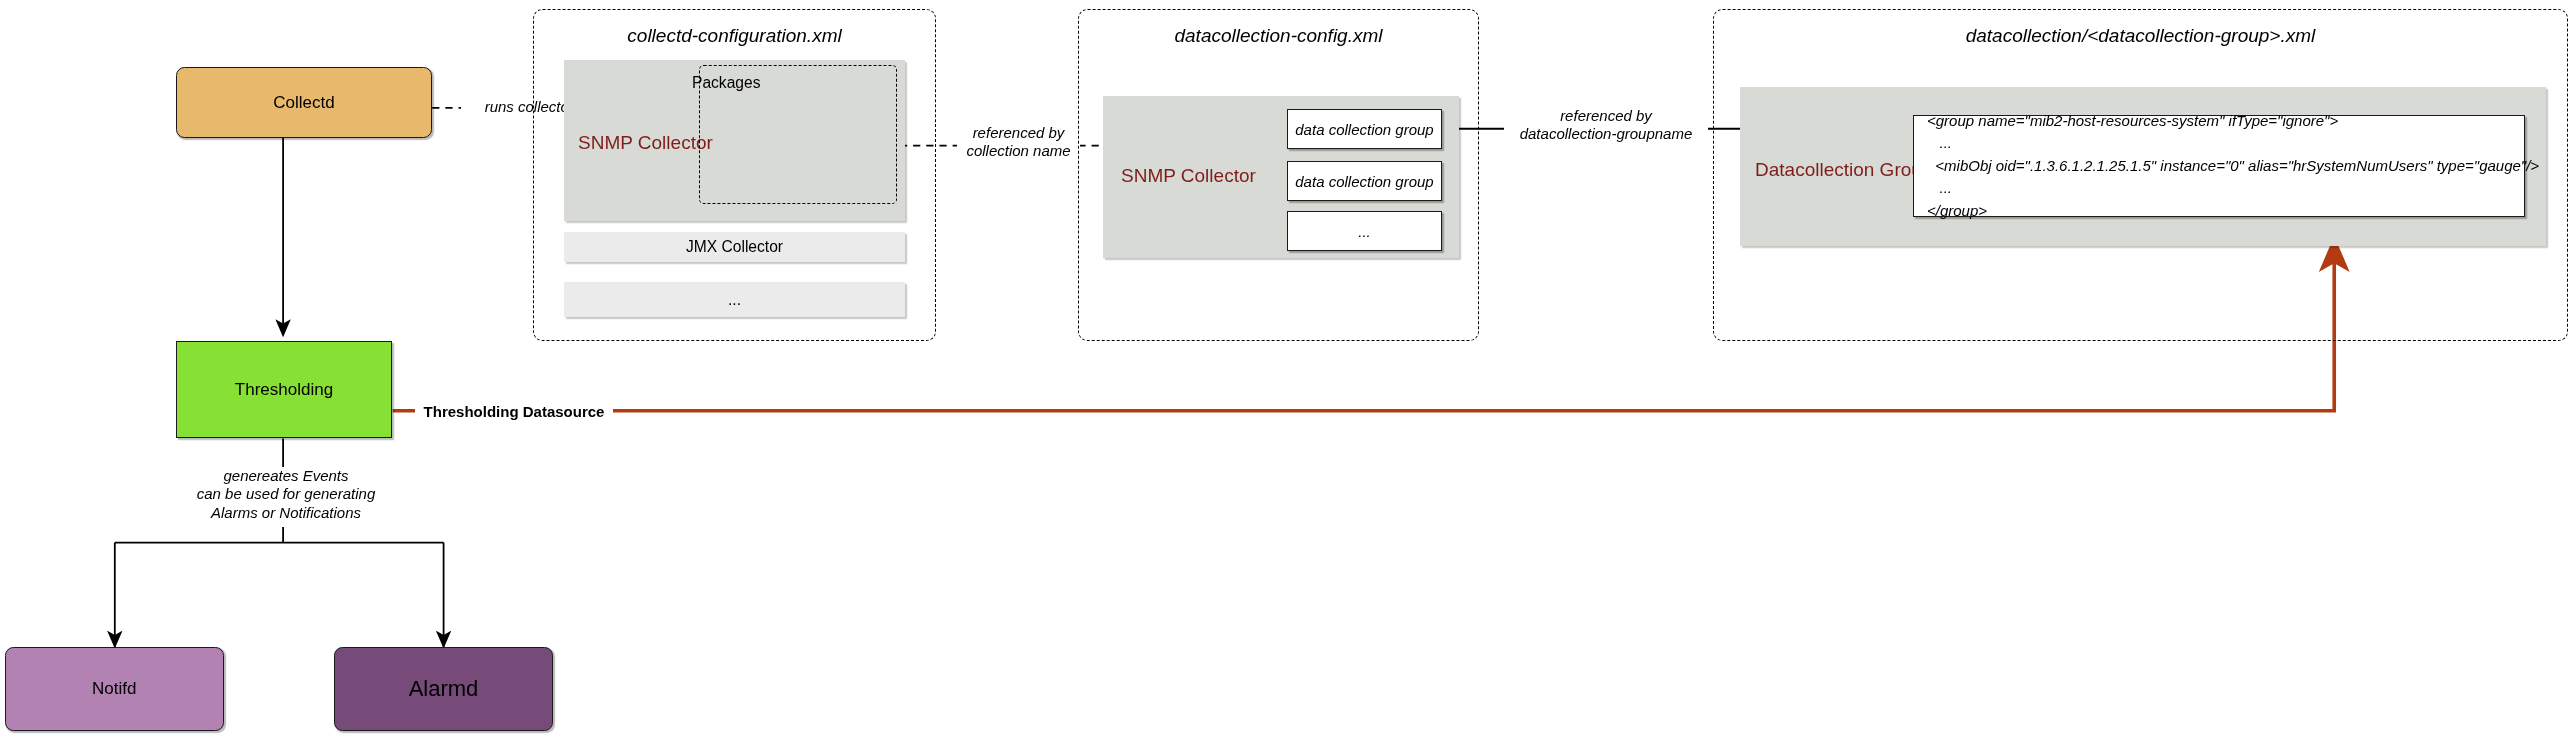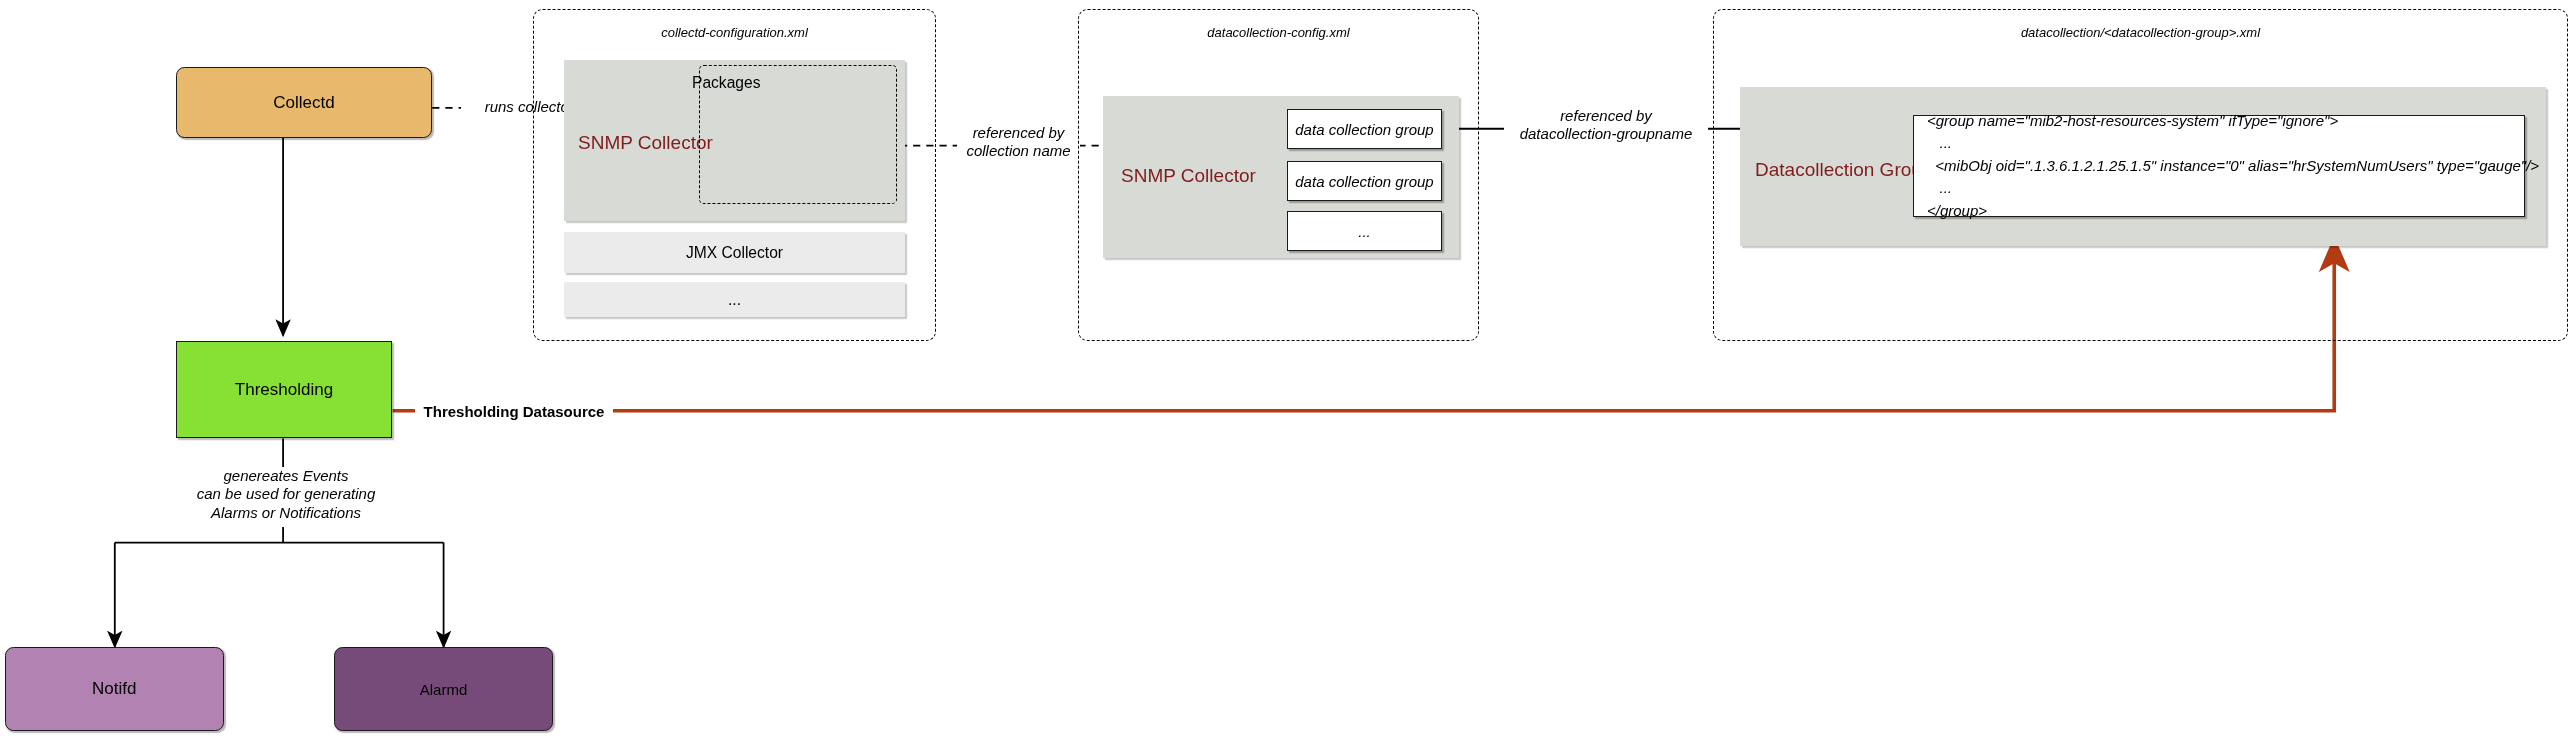--- a/index.html
+++ b/index.html
@@ -41,21 +41,21 @@
     border: 1.8px dashed #000000;
     border-radius: 9.6px;
     background: transparent;
   }
   .file-title {
     position: absolute;
     left: 0;
     right: 0;
     text-align: center;
     font-style: italic;
-    font-size: 13px;
+    font-size: 19px;
     color: #000000;
   }
   
   .grey-panel {
     position: absolute;
     box-sizing: border-box;
     background: #d8dbd5;
     border: 0.6px solid #d8dbd5;
     box-shadow: 1.8px 1.8px 1.2px rgba(0,0,0,0.22);
   }
@@ -192,21 +192,21 @@
 
   <div class="node sharp-box" style="left:176px; top:341px; width:216px; height:97px; background:#87e034;">
     <span style="font-size:17px;">Thresholding</span>
   </div>
 
   <div class="node rounded-box" style="left:4.8px; top:647px; width:219px; height:84px; background:#b282b2;">
     <span style="font-size:17px;">Notifd</span>
   </div>
 
   <div class="node rounded-box" style="left:334px; top:647px; width:219px; height:84px; background:#764b79;">
-    <span style="font-size:15px;">Alarmd</span>
+    <span style="font-size:22px;">Alarmd</span>
   </div>
 
   <div class="edge-label" style="left:461px; top:98px; width:144px;">runs collectors</div>
 
   <div class="edge-label" style="left:957px; top:124px; width:123px;">referenced by
 collection name</div>
 
   <div class="edge-label" style="left:1504px; top:107px; width:204px;">referenced by
 datacollection-groupname</div>
 
@@ -222,21 +222,21 @@
 
   <div class="grey-panel" style="left:564px; top:60px; width:341px; height:161px;">
   </div>
   <div class="grey-panel-label" style="left:578px; top:132px;">SNMP Collector</div>
 
   <div class="dashed-sub" style="left:699px; top:65px; width:198px; height:139px;">
   </div>
   <div class="dashed-sub-label" style="left:692px; top:74px;">Packages</div>
 
 
-  <div class="light-bar" style="left:564px; top:232px; width:341px; height:41px;">
+  <div class="light-bar" style="left:564px; top:232px; width:341px; height:30px;">
     <span>JMX Collector</span>
   </div>
 
   <div class="light-bar" style="left:564px; top:282px; width:341px; height:35px;">
     <span>...</span>
   </div>
 
   <div class="file-container" style="left:1078px; top:9px; width:401px; height:332px;">
     <div class="file-title" style="top:15px;">datacollection-config.xml</div>
   </div>

